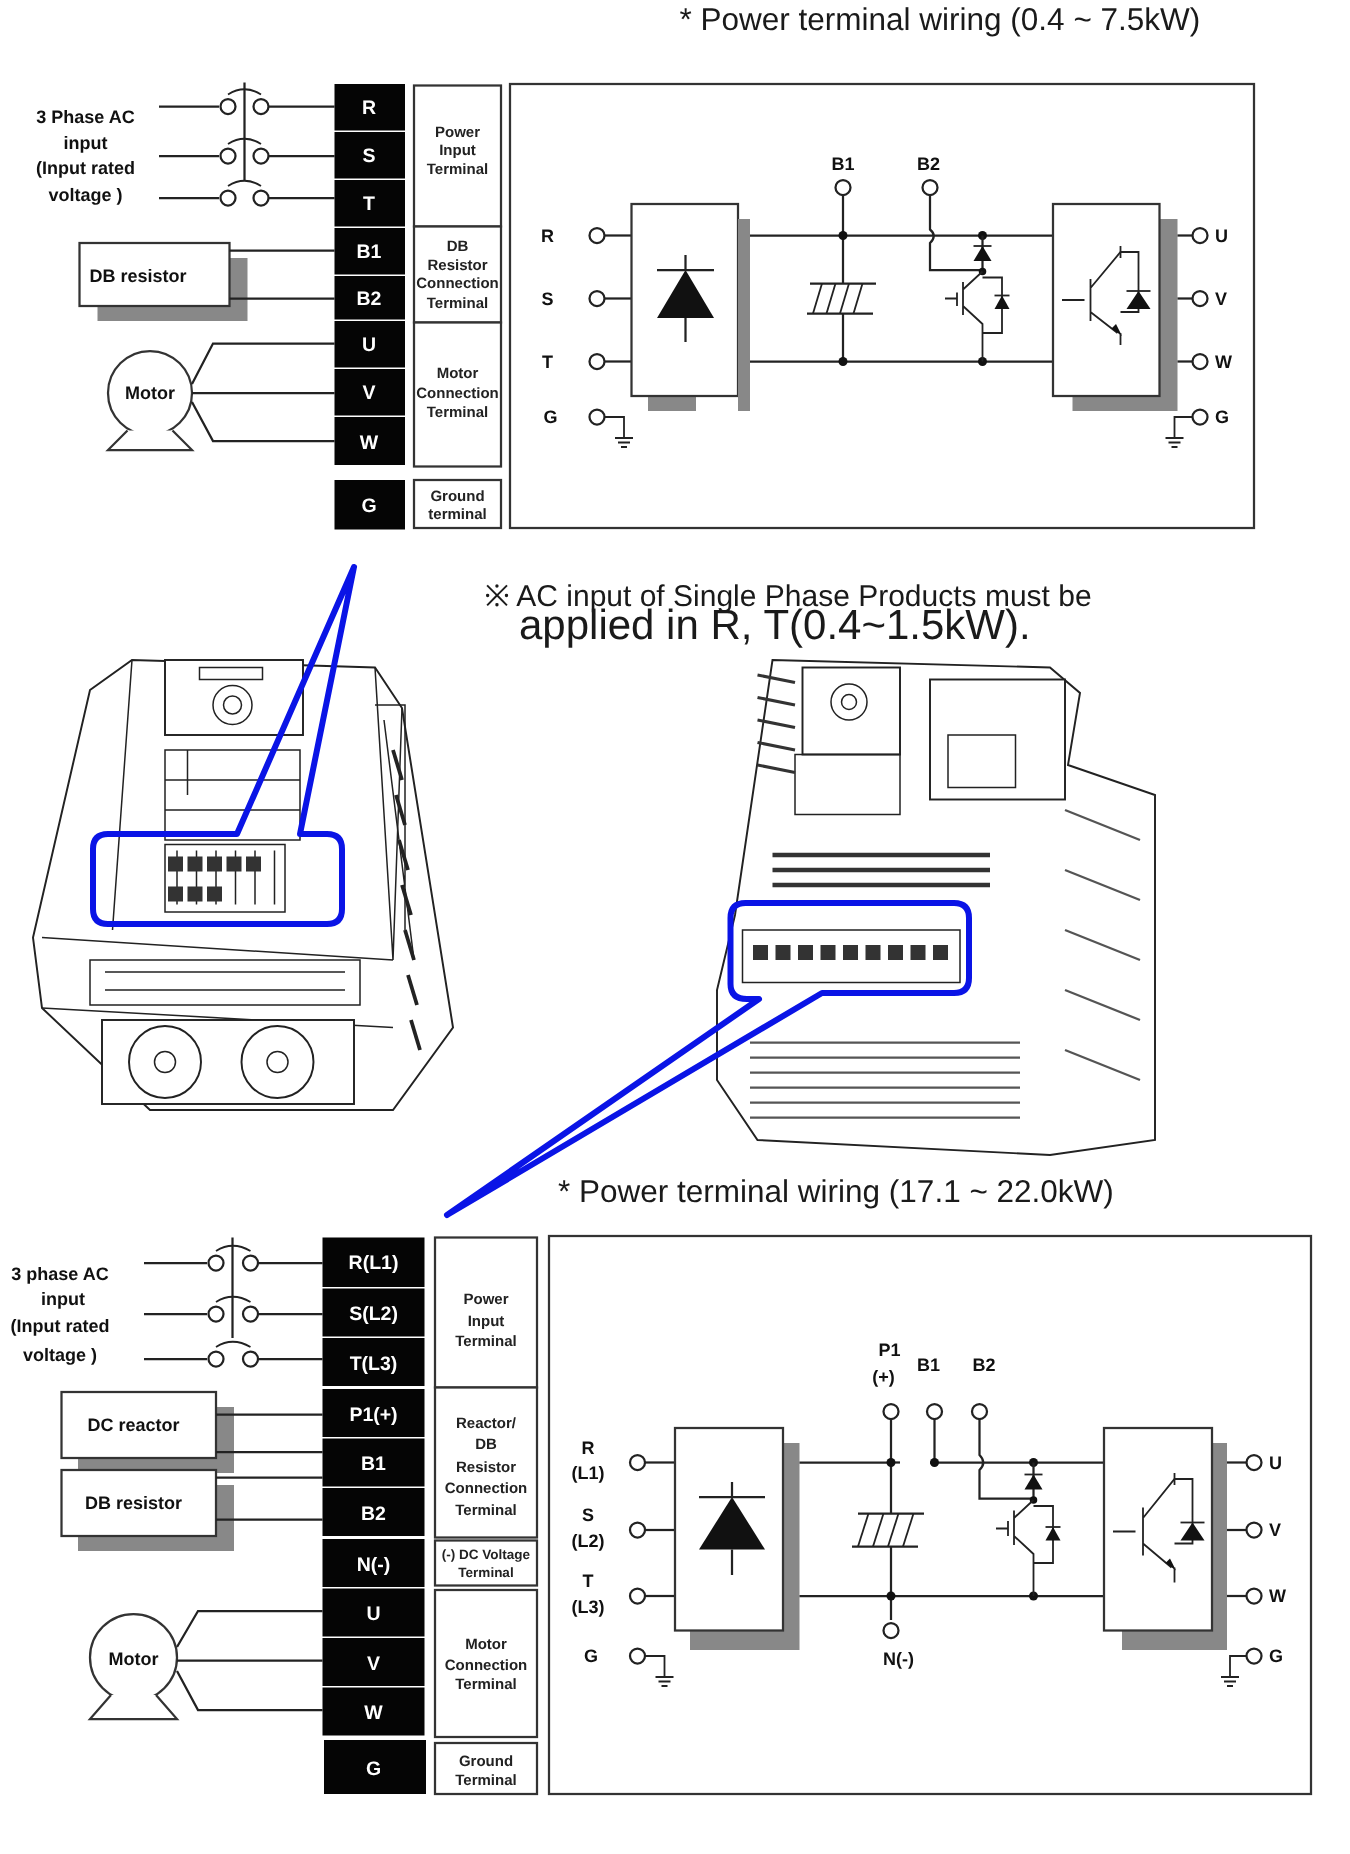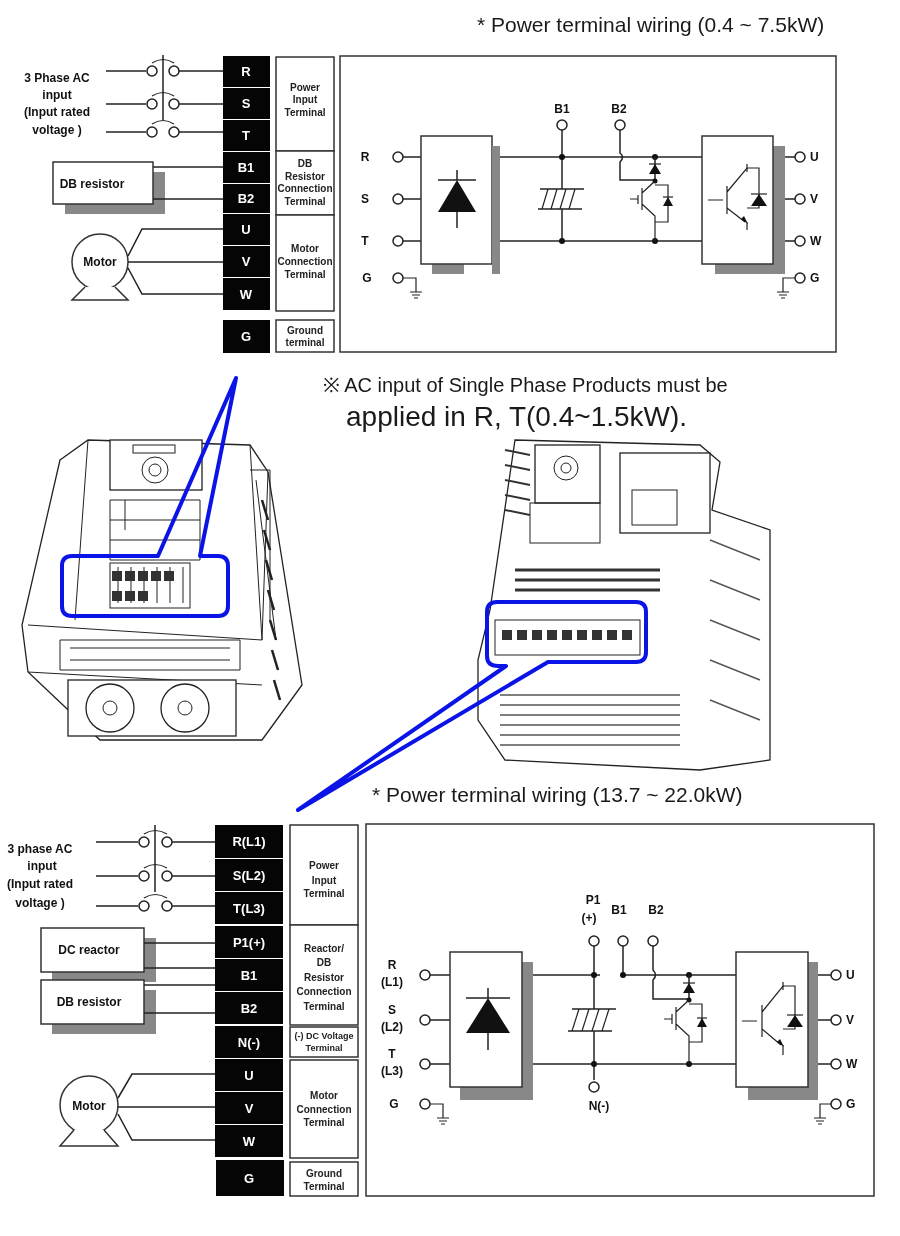--- a/index.html
+++ b/index.html
@@ -17,24 +17,24 @@
   .frame { fill:#fff; stroke:#333; stroke-width:1.5; }
   .shadow { fill:#888; }
   .blkbox { fill:#050505; }
   .callout { stroke:#0a14e6; stroke-width:4; fill:none; stroke-linejoin:round; stroke-linecap:round; }
   .draw { stroke:#222; stroke-width:1.3; fill:#fff; }
   .draw2 { stroke:#222; stroke-width:1; fill:none; }
 </style>
 </head>
 <body>
 
-<div class="caption" style="left:453px; top:13px;margin-left:24px;">* Power terminal wiring (0.4 ~ 7.5kW)</div>
-<div class="caption" style="left:323px; top:371px; font-size:20px;">※ AC input of Single Phase Products must be</div>
+<div class="caption" style="left:453px; top:2px;">* Power terminal wiring (0.4 ~ 7.5kW)</div>
+<div class="caption" style="left:323px; top:383px; font-size:20px;">※ AC input of Single Phase Products must be</div>
 <div class="caption" style="left:346px; top:401px; font-size:28px;">applied in R, T(0.4~1.5kW).</div>
-<div class="caption" style="left:372px; top:783px;">* Power terminal wiring (13.7 ~ 22.0kW)</div>
+<div class="caption" style="left:372px; top:783px;">* Power terminal wiring (17.1 ~ 22.0kW)</div>
 
 <svg width="900" height="1236" viewBox="0 0 900 1236">
 
   <g>
 
     <text class="lbl" x="57" y="82" text-anchor="middle">3 Phase AC</text>
     <text class="lbl" x="57" y="99" text-anchor="middle">input</text>
     <text class="lbl" x="57" y="116" text-anchor="middle">(Input rated</text>
     <text class="lbl" x="57" y="134" text-anchor="middle">voltage )</text>
 

